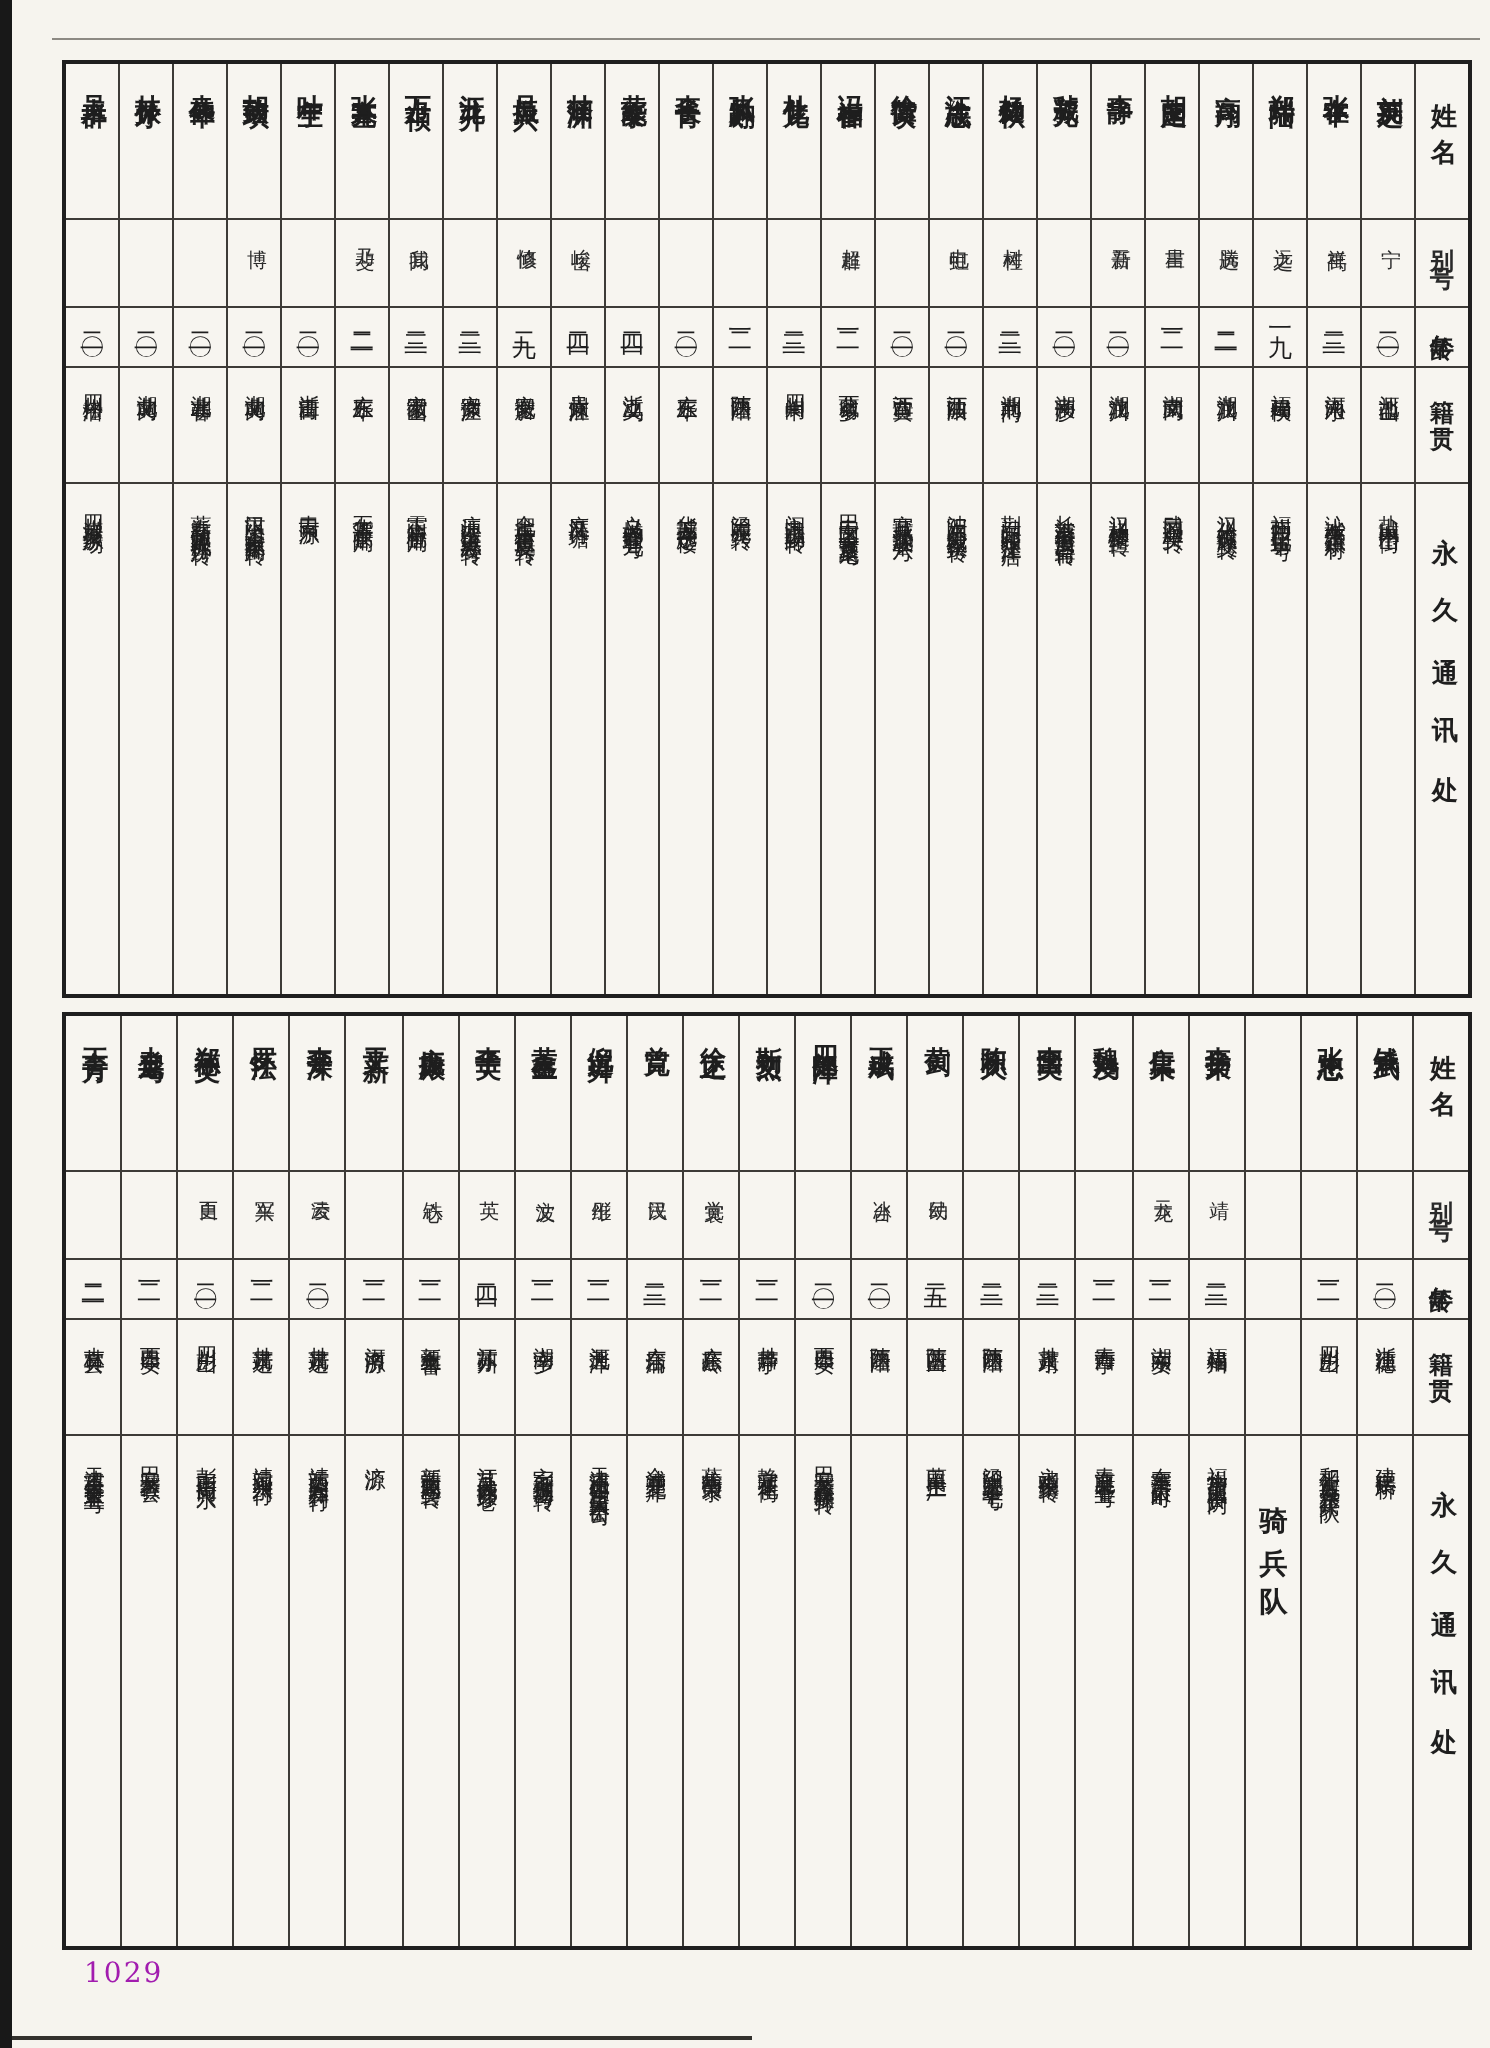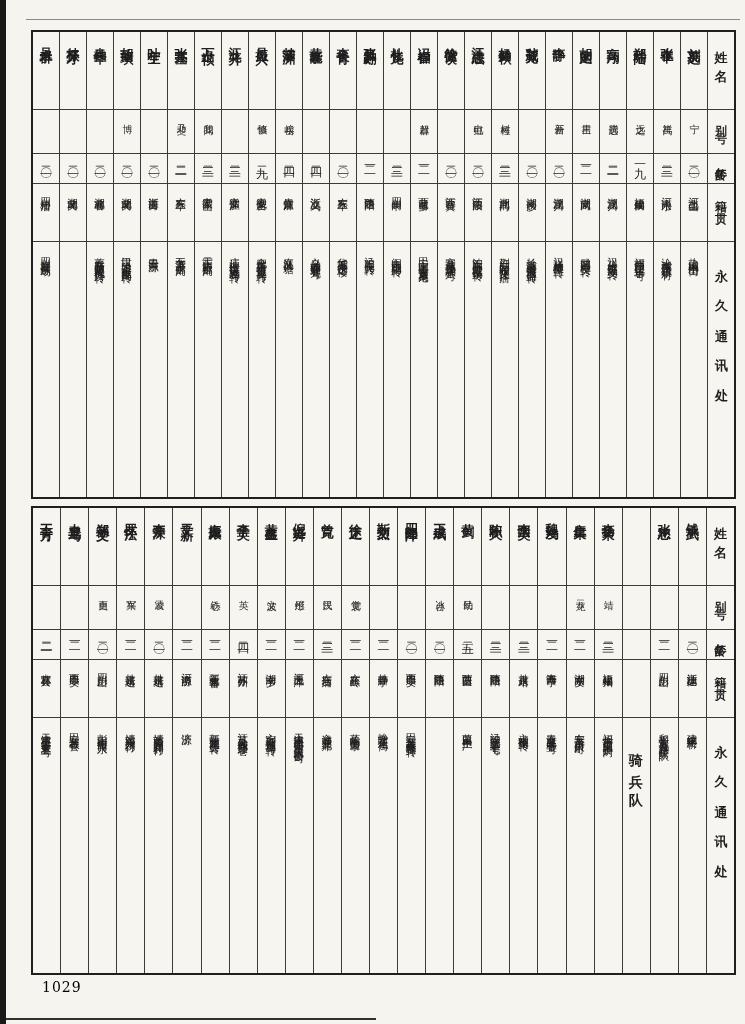--- a/index.html
+++ b/index.html
@@ -59,21 +59,21 @@
   .col.head .age .vtext{font-size:12px;letter-spacing:2px;padding-top:3px;}
   .col.head .native .vtext{font-size:12px;letter-spacing:13px;padding-top:7px;}
   .col.head .addr .vtext{font-size:13px;letter-spacing:30px;padding-top:16px;height:auto;}
 
   
   .col.unit .addr .vtext{font-size:14px;font-weight:bold;letter-spacing:20px;padding-top:24px;height:auto;}
 
   .page-number{
     position:absolute;left:42px;top:979px;
     font-family:"DejaVu Serif","Liberation Serif",serif;
-    font-size:14px;color:#000000;letter-spacing:1px;
+    font-size:14px;color:#a21caf;letter-spacing:1px;
   }
 </style>
 </head>
 <body>
 
 <div class="page">
 
   <div class="scan-left"></div>
   <div class="scan-top"></div>
   <div class="scan-bottom"></div>

